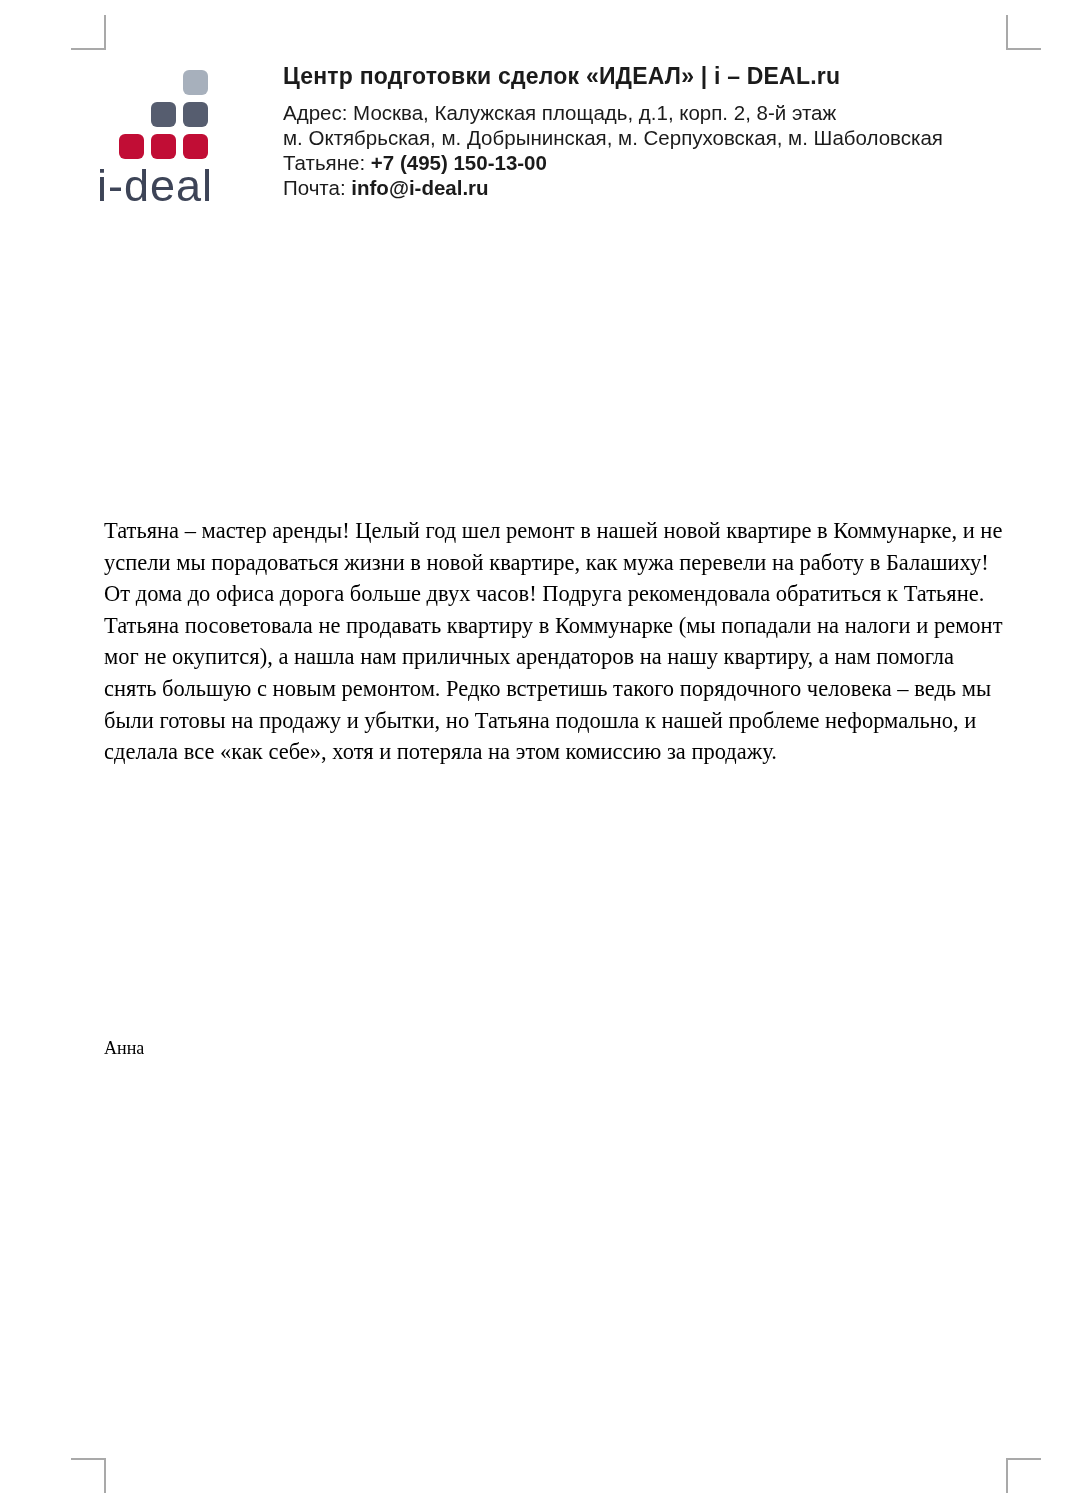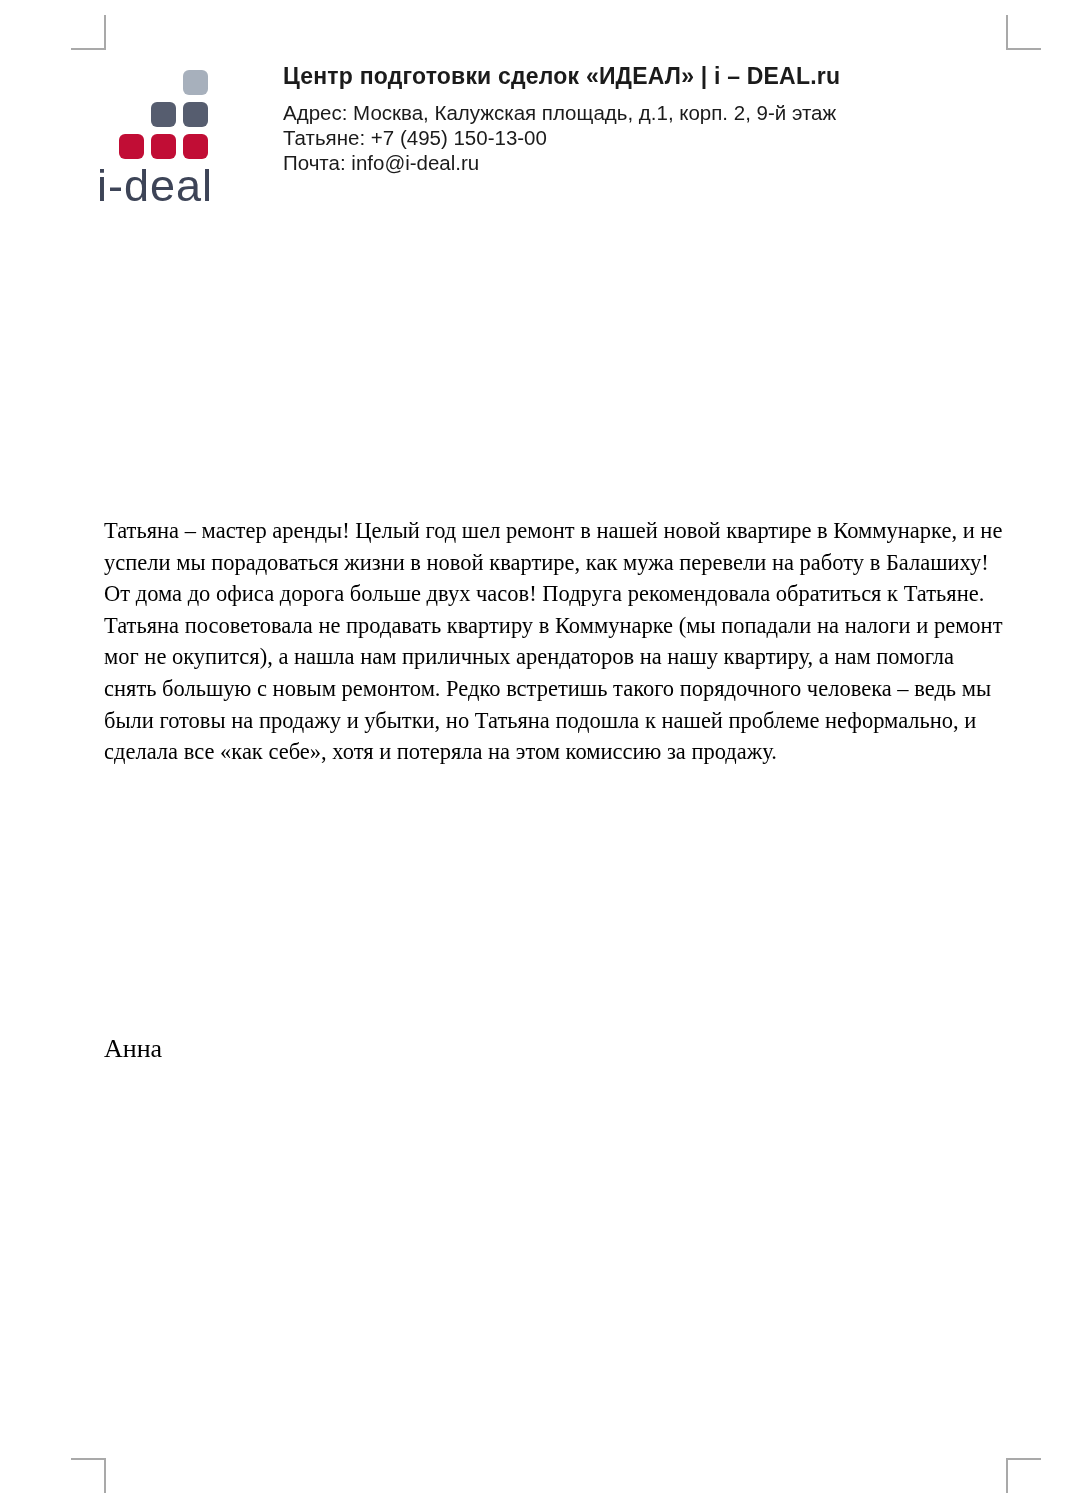--- a/index.html
+++ b/index.html
@@ -58,40 +58,40 @@
   
   .letterhead{position:absolute;left:283px;top:61px;width:740px;color:var(--header-text);}
   .letterhead-title{
     margin:0 0 9px 0;
     font-size:23px;
     line-height:30px;
     font-weight:700;
     letter-spacing:0.2px;
   }
   .letterhead-line{font-size:20.5px;line-height:25px;}
-  .letterhead-line .bold{font-weight:400;text-align:right;}
+  .letterhead-line .bold{font-weight:700;text-align:right;}
 
   
   .testimonial{
     position:absolute;
     left:104px;
     top:515px;
     width:908px;
     font-family:"Liberation Serif","DejaVu Serif",serif;
     font-size:22.5px;
     line-height:31.6px;
     color:var(--body-text);
     text-align:left;
   }
   .signature{
     position:absolute;
     left:104px;
     top:1033px;
     font-family:"Liberation Serif","DejaVu Serif",serif;
-    font-size:26px;
+    font-size:18px;
     line-height:31px;
     color:var(--body-text);
   }
 </style>
 </head>
 <body>
 
 <div class="page">
 
   <div class="crop tl"></div>
@@ -106,21 +106,22 @@
       <div class="sq slate-b"></div>
       <div class="sq red-a"></div>
       <div class="sq red-b"></div>
       <div class="sq red-c"></div>
     </div>
     <div class="logo-wordmark">i-deal</div>
   </div>
 
   <div class="letterhead">
     <h1 class="letterhead-title">Центр подготовки сделок «ИДЕАЛ» | i – DEAL.ru</h1>
-    <div class="letterhead-line">Адрес: Москва, Калужская площадь, д.1, корп. 2, 9-й этаж</div>
+    <div class="letterhead-line">Адрес: Москва, Калужская площадь, д.1, корп. 2, 8-й этаж</div>
+    <div class="letterhead-line">м. Октябрьская, м. Добрынинская, м. Серпуховская, м. Шаболовская</div>
     <div class="letterhead-line"><span>Татьяне: </span><span class="bold">+7 (495) 150-13-00</span></div>
     <div class="letterhead-line"><span>Почта: </span><span class="bold">info@i-deal.ru</span></div>
   </div>
 
   <div class="testimonial">Татьяна – мастер аренды! Целый год шел ремонт в нашей новой квартире в Коммунарке, и не успели мы порадоваться жизни в новой квартире, как мужа перевели на работу в Балашиху! От дома до офиса дорога больше двух часов! Подруга рекомендовала обратиться к Татьяне. Татьяна посоветовала не продавать квартиру в Коммунарке (мы попадали на налоги и ремонт мог не окупится), а нашла нам приличных арендаторов на нашу квартиру, а нам помогла снять большую с новым ремонтом. Редко встретишь такого порядочного человека – ведь мы были готовы на продажу и убытки, но Татьяна подошла к нашей проблеме неформально, и сделала все «как себе», хотя и потеряла на этом комиссию за продажу.</div>
 
   <div class="signature">Анна</div>
 
 </div>
 

